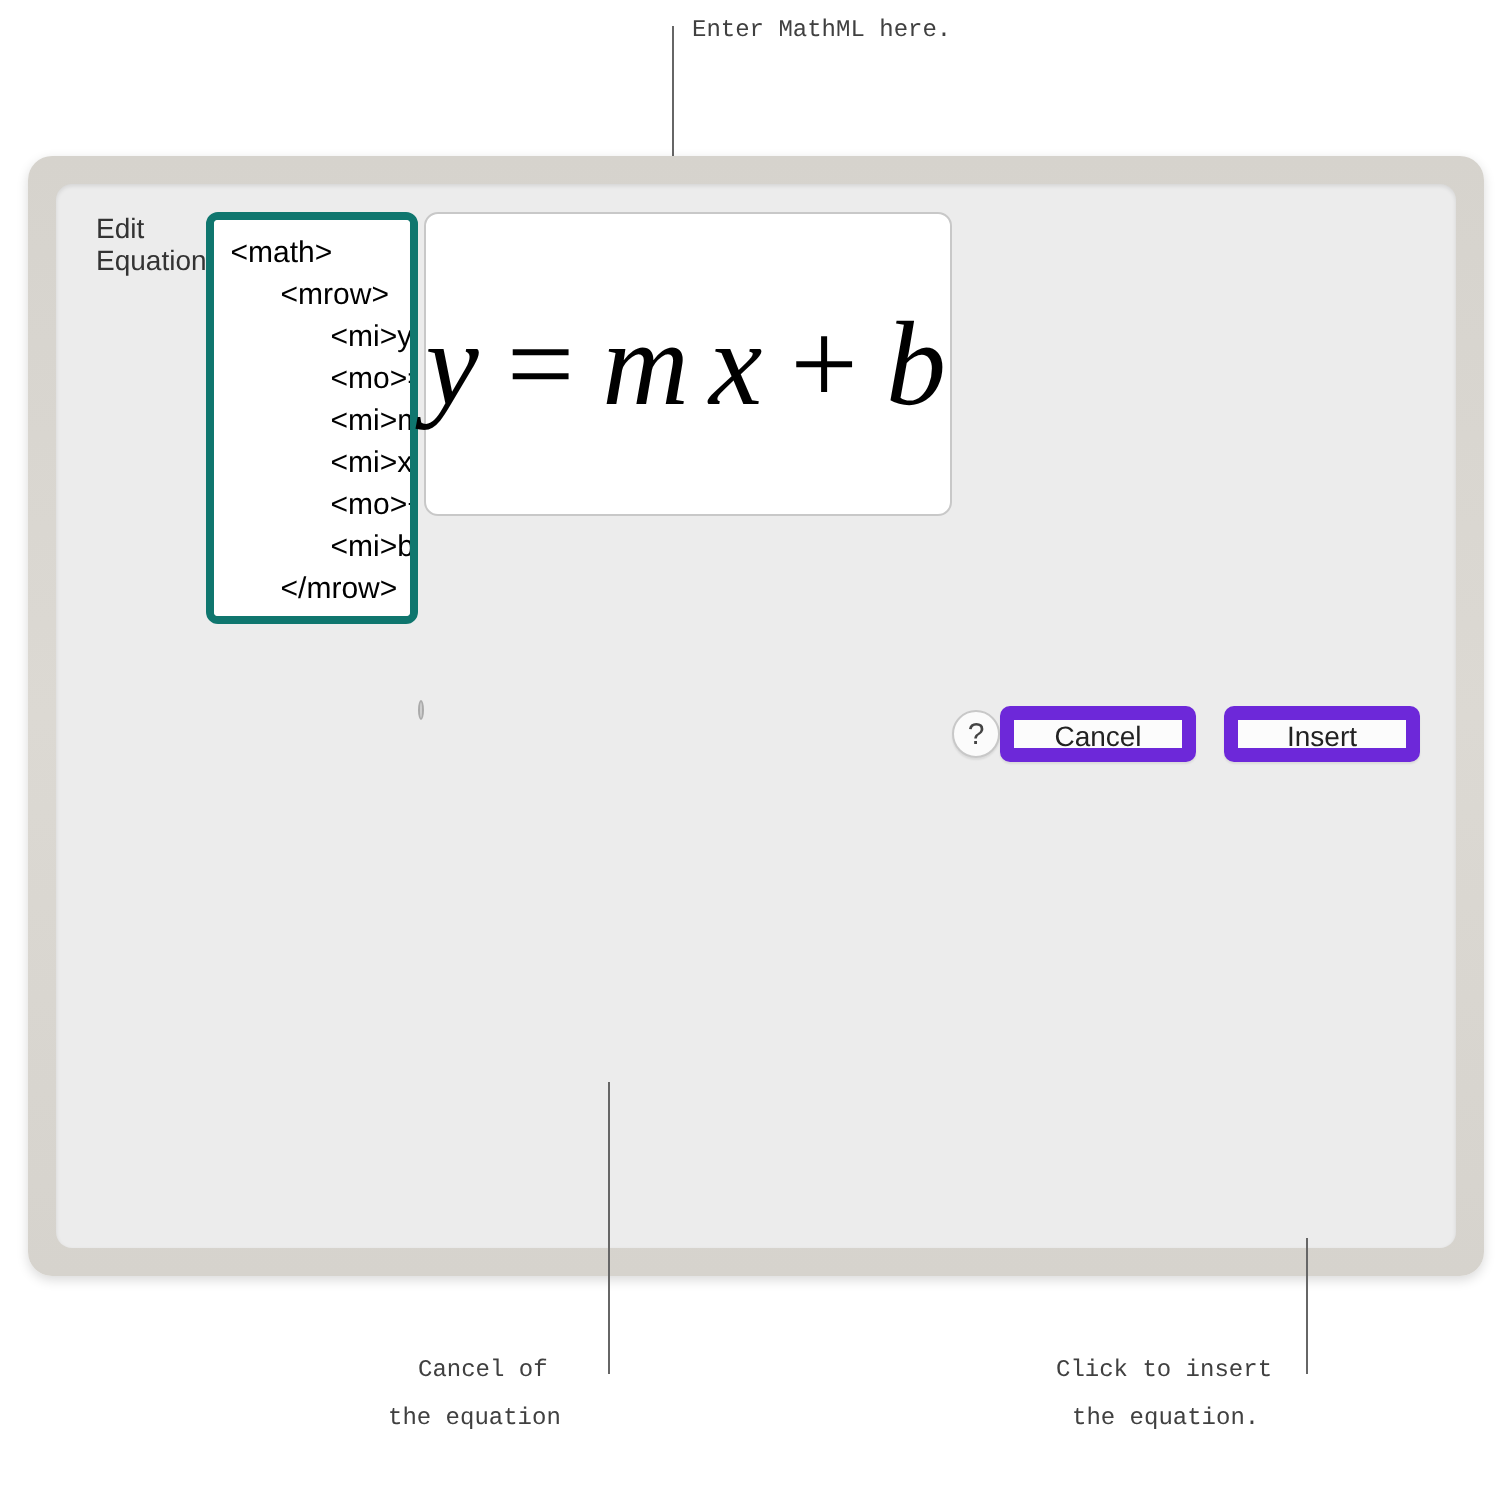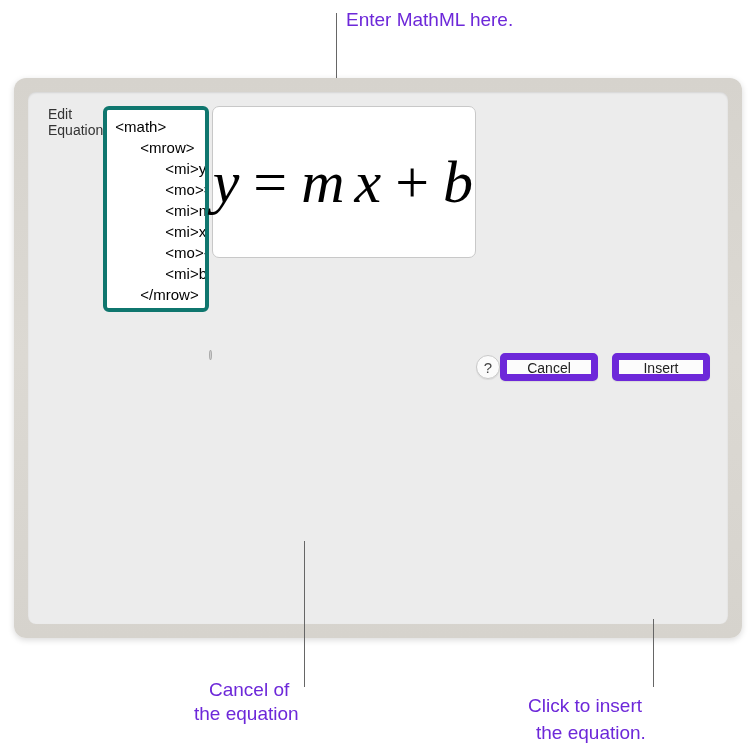--- a/index.html
+++ b/index.html
@@ -5,24 +5,25 @@
     * { margin: 0; padding: 0; box-sizing: border-box; }
     body {
       font-family: -apple-system, BlinkMacSystemFont, "Helvetica Neue", Arial, sans-serif;
       background: #ffffff;
       width: 756px;
       height: 746px;
       position: relative;
     }
     .callout {
       position: absolute;
-      font-size: 19px;
-      color: #6d28d9;
+      font-size: 12px;
+      color: #404040;
       line-height: 1.3;
       text-align: right;
+      font-family: Liberation Mono, monospace;
     }
     .callout-line {
       position: absolute;
       background: #666;
     }
     .callout-line.v { width: 1px; }
     .dialog-outer {
       position: absolute;
       top: 78px;
       left: 14px;
@@ -168,14 +169,14 @@
       </div>
     </div>
   </div>
 </div>
 
 <div class="callout-line v" style="left:304px; top:541px; height:146px;"></div>
 <div class="callout" style="left:209px; top:678px;">Cancel of</div>
 <div class="callout" style="left:194px; top:702px;">the equation</div>
 
 <div class="callout-line v" style="left:653px; top:619px; height:68px;"></div>
-<div class="callout" style="left:528px; top:678px;margin-top:16px;">Click to insert</div>
-<div class="callout" style="left:536px; top:721px;">the equation.</div>
+<div class="callout" style="left:528px; top:678px;">Click to insert</div>
+<div class="callout" style="left:536px; top:702px;">the equation.</div>
 
 </body></html>

